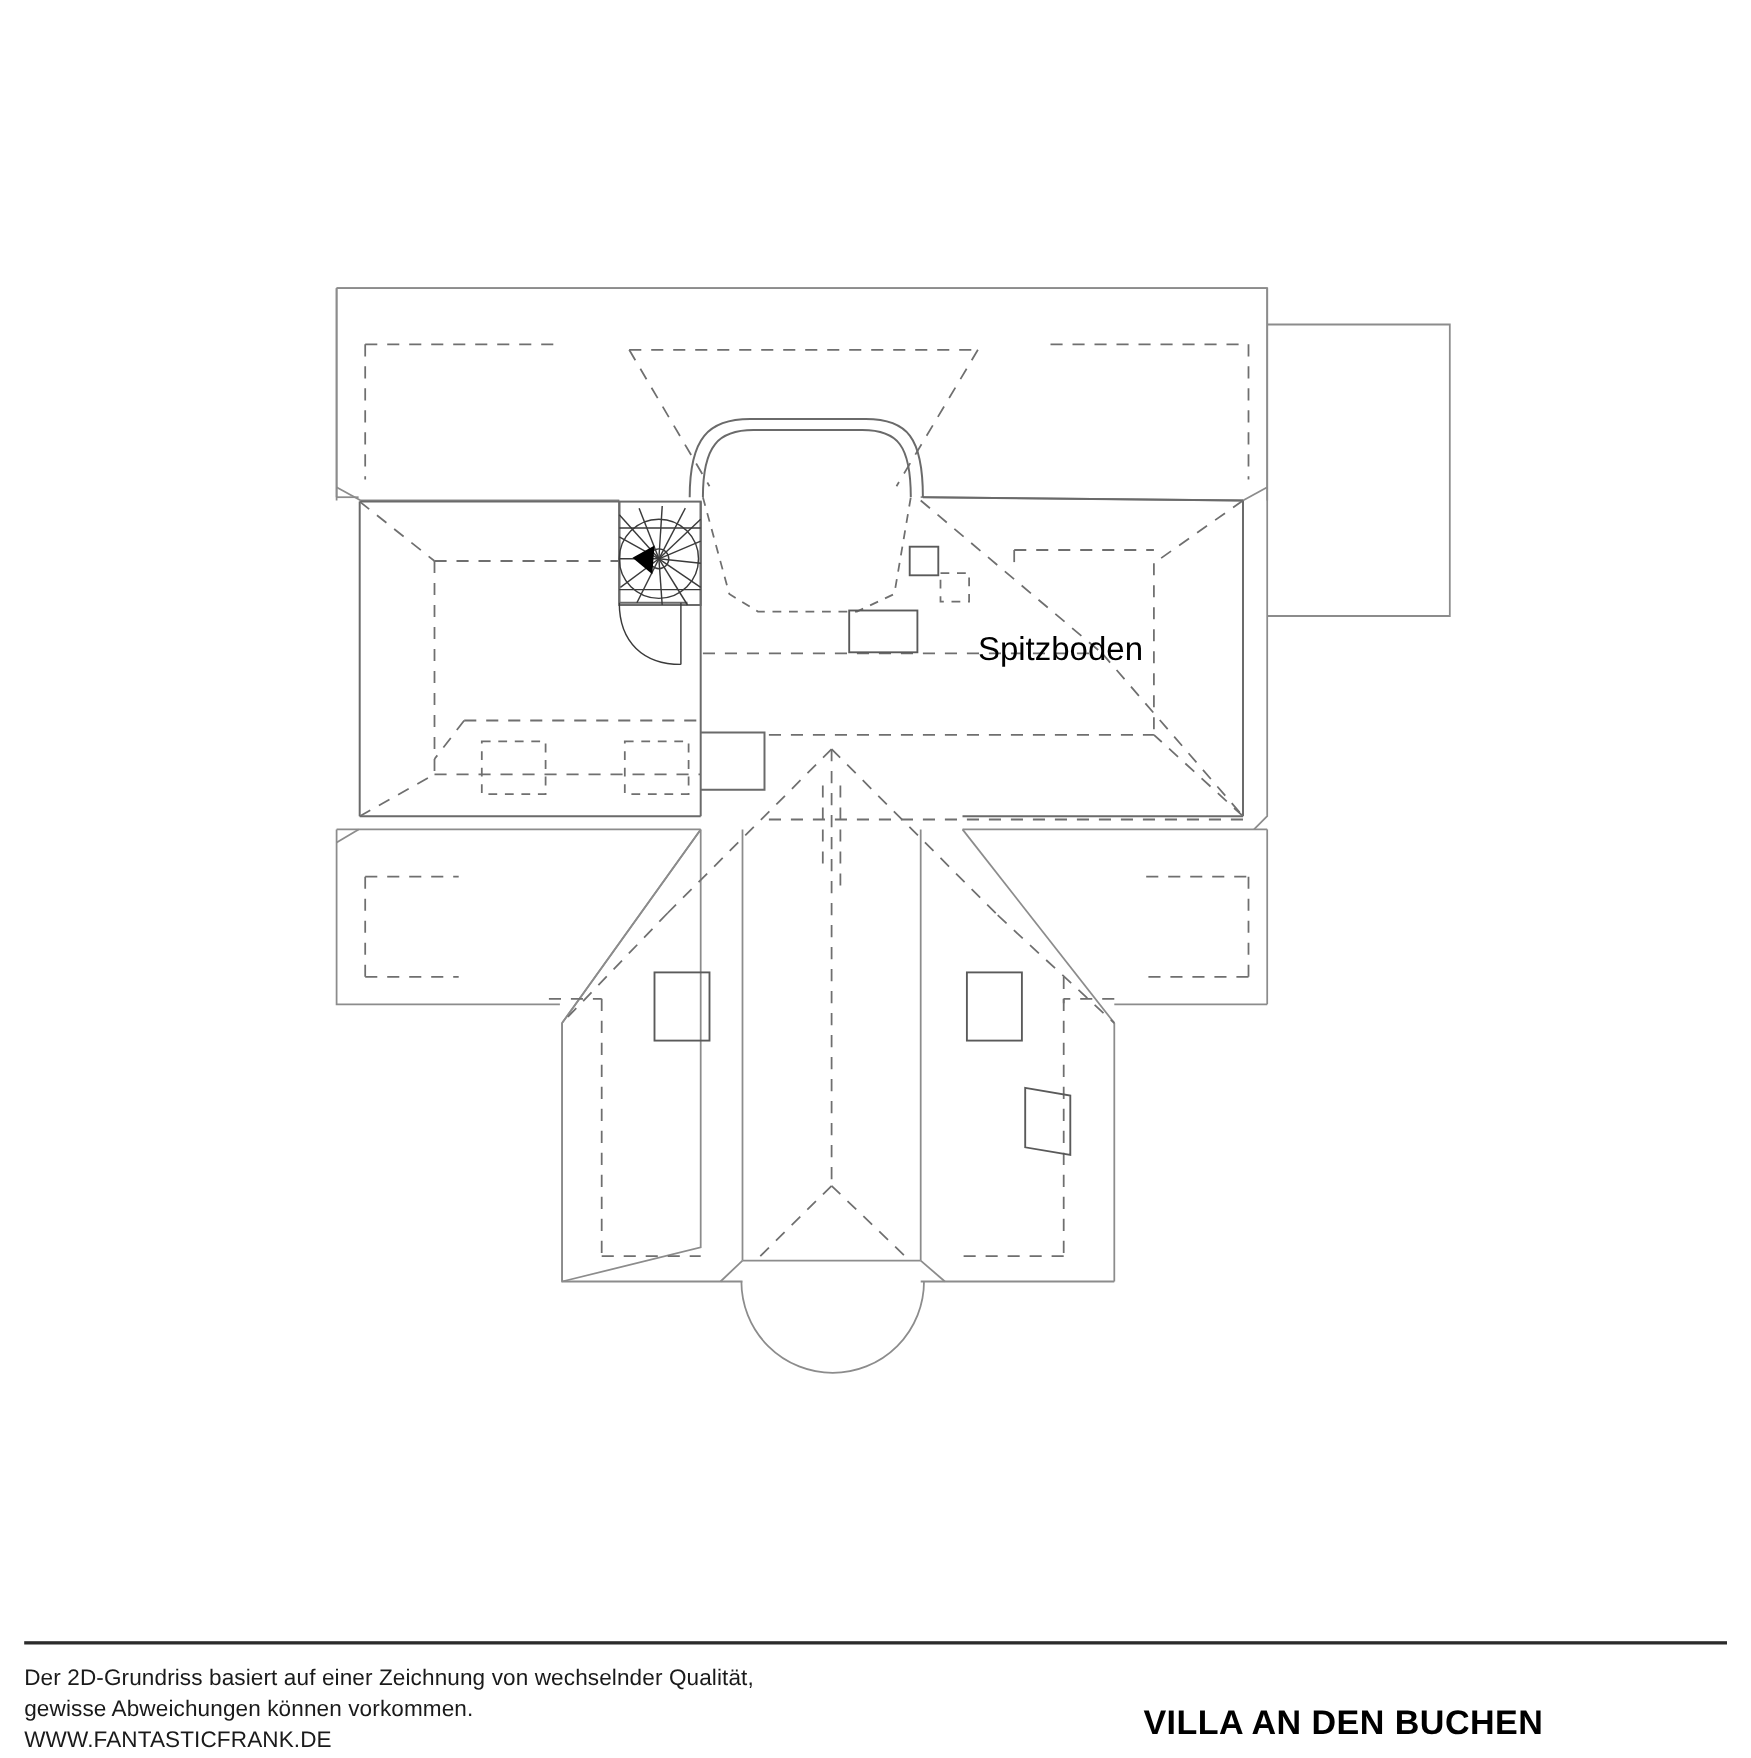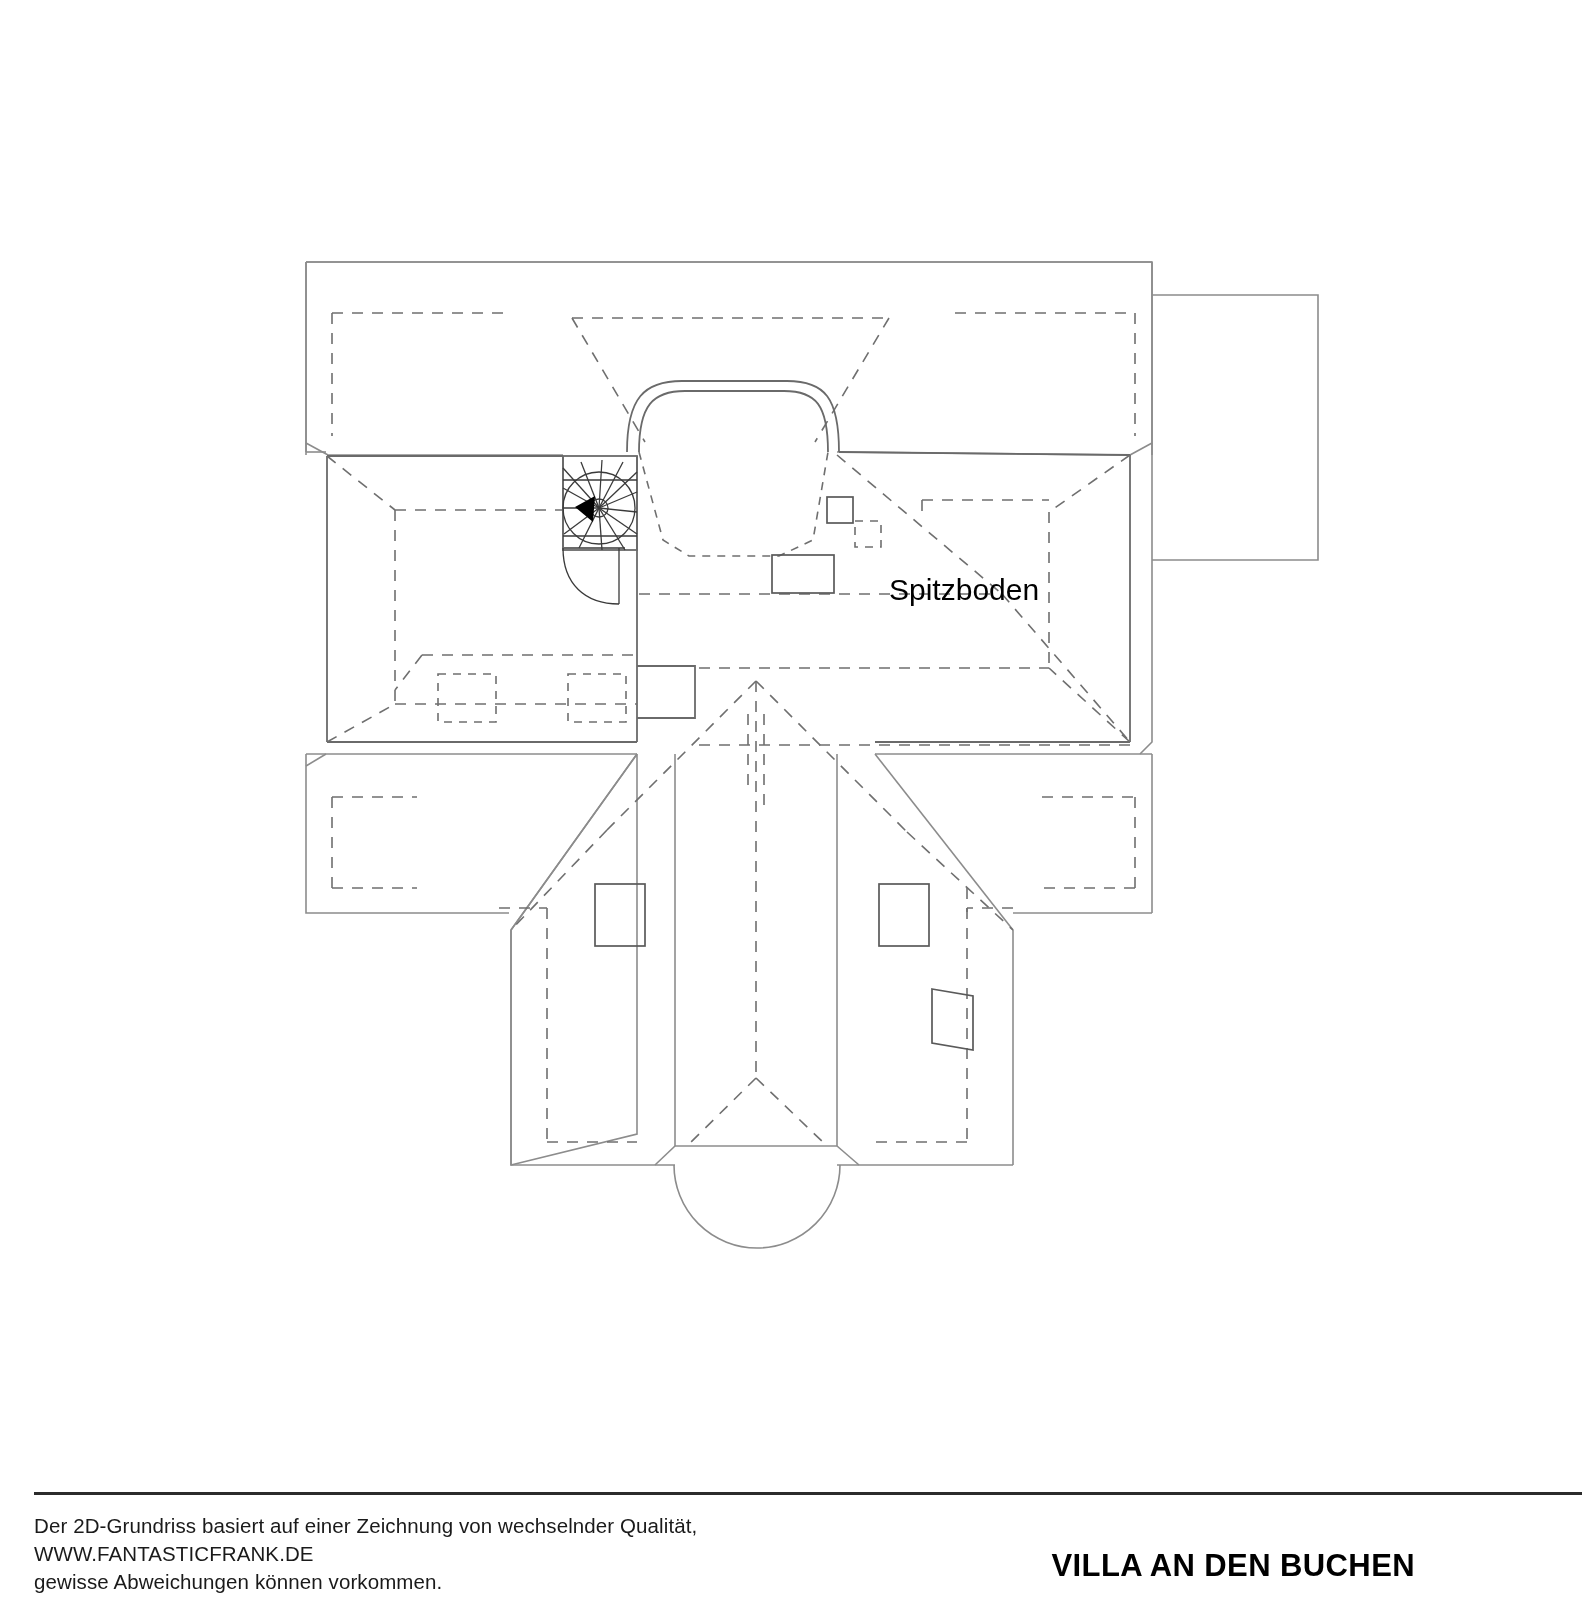--- a/index.html
+++ b/index.html
@@ -28,21 +28,21 @@
   }
   #plan-svg {
     display: block;
     width: 1592px;
     height: 1460px;
   }
 
   
   #footer {
     position: absolute;
-    left: 12px;
+    left: 0;
     bottom: 0;
     width: 1425px;
     height: 118px;
   }
   #footer-rule {
     position: absolute;
     left: 22px;
     top: 12px;
     width: 1548px;
     height: 3px;
@@ -317,18 +317,18 @@
     <text class="roomlabel" x="862" y="600">Spitzboden</text>
 
   </svg>
 </div>
 
 <div id="footer">
   <div id="footer-rule"></div>
 
   <div id="disclaimer">
     <div>Der 2D-Grundriss basiert auf einer Zeichnung von wechselnder Qualität,</div>
+    <div>gewisse Abweichungen können vorkommen.</div>
     <div>WWW.FANTASTICFRANK.DE</div>
-    <div>gewisse Abweichungen können vorkommen.</div>
   </div>
 
   <div id="brand">VILLA AN DEN BUCHEN</div>
 </div>
 
 </body></html>

